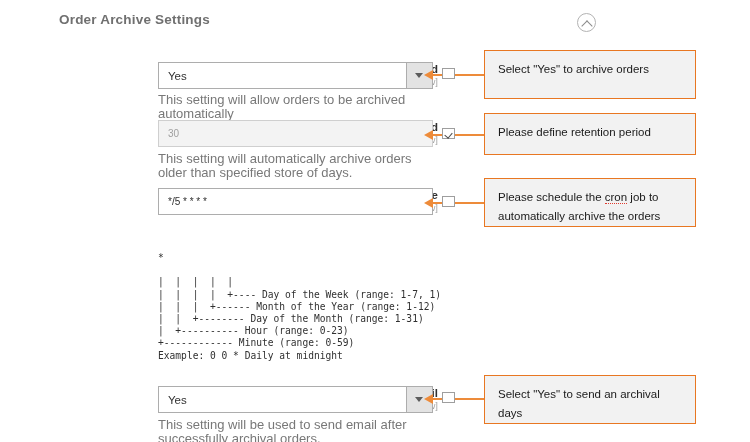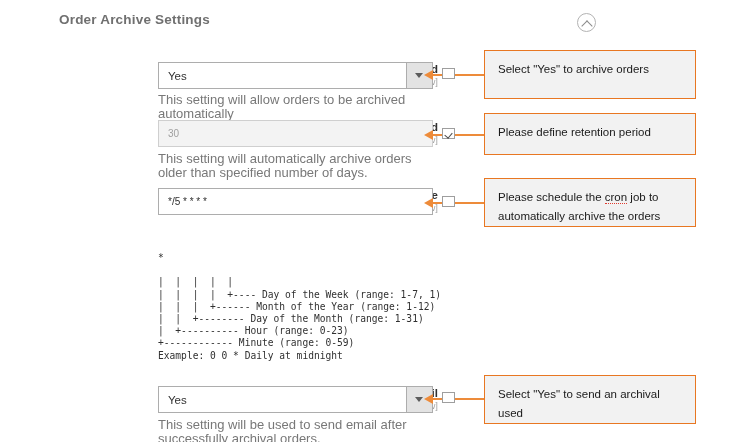--- a/index.html
+++ b/index.html
@@ -267,21 +267,21 @@
     <div class="field-label" style="width:158px;">
       <span class="label-text">Retention Period</span>
       <span class="label-scope">[store view]</span>
     </div>
     <div class="field-control">
       <div class="ctl-text disabled">
         <span class="txt-value">30</span>
       </div>
     </div>
   </div>
-  <div class="field-note" style="top:152px;">This setting will automatically archive orders older than specified number of days.</div>
+  <div class="field-note" style="top:152px;">This setting will automatically archive orders older than specified store of days.</div>
 
   <div class="field-row" style="top:188px; width:450px;">
     <div class="field-label" style="width:158px;">
       <span class="label-text">Cron Schedule</span>
       <span class="label-scope">[store view]</span>
     </div>
     <div class="field-control">
       <div class="ctl-text">
         <span class="txt-value">*/5 * * * *</span>
       </div>
@@ -340,16 +340,16 @@
     <div class="callout-text"><span>Please schedule the </span><span class="spell-error">cron</span><span> job to</span></div>
     <div class="callout-text">automatically archive the orders</div>
   </div>
 
   <div class="callout" style="left:484px; top:113px; width:212px; height:42px;">
     <div class="callout-text">Please define retention period</div>
   </div>
 
   <div class="callout" style="left:484px; top:375px; width:212px; height:49px;">
     <div class="callout-text">Select "Yes" to send an archival</div>
-    <div class="callout-text">used</div>
+    <div class="callout-text">days</div>
   </div>
 
 </div>
 
 </body></html>

